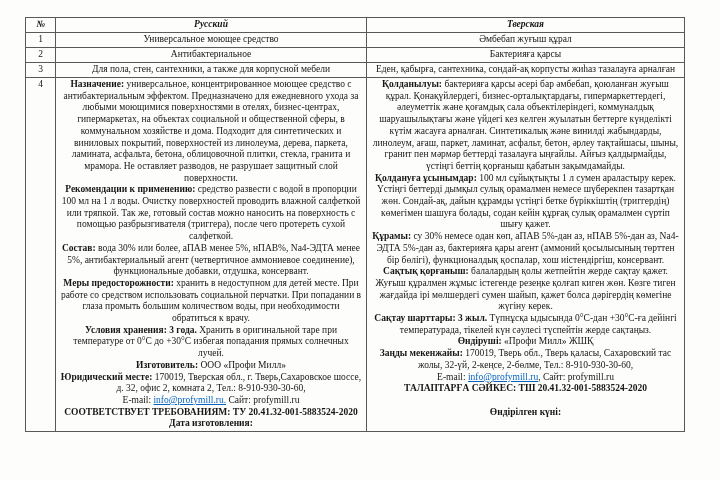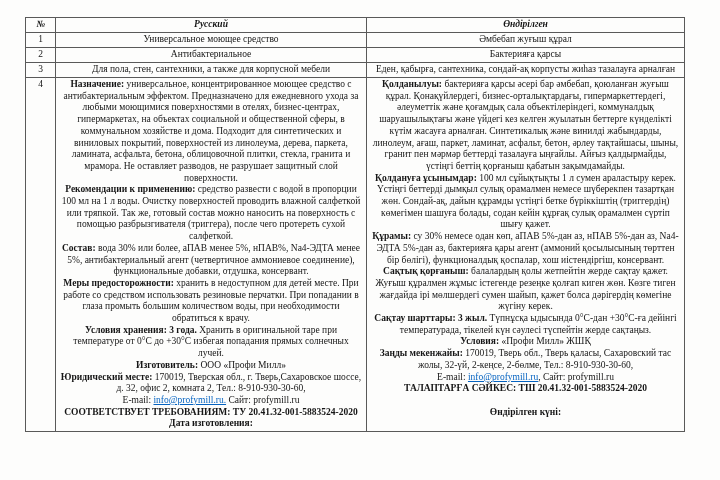--- a/index.html
+++ b/index.html
@@ -47,21 +47,21 @@
   <table class="doc-table">
     <colgroup>
       <col class="c-num">
         <col class="c-ru">
         <col class="c-kz">
     </colgroup>
     <thead>
       <tr>
         <th>№</th>
         <th>Русский</th>
-        <th>Өндірілген</th>
+        <th>Тверская</th>
       </tr>
     </thead>
     <tbody class="simple">
         <tr>
           <td class="num">1</td>
           <td class="txt">Универсальное моющее средство</td>
           <td class="txt">Әмбебап жуғыш құрал</td>
         </tr>
         <tr>
           <td class="num">2</td>
@@ -75,37 +75,37 @@
         </tr>
       </tbody>
     <tbody>
       <tr>
         <td class="num">4</td>
         <td class="txt detail">
           <div>
               <p><span class="b">Назначение:</span><span> универсальное, концентрированное моющее средство с антибактериальным эффектом. Предназначено для ежедневного ухода за любыми моющимися поверхностями в отелях, бизнес-центрах, гипермаркетах, на объектах социальной и общественной сферы, в коммунальном хозяйстве и дома. Подходит для синтетических и виниловых покрытий, поверхностей из линолеума, дерева, паркета, ламината, асфальта, бетона, облицовочной плитки, стекла, гранита и мрамора. Не оставляет разводов, не разрушает защитный слой поверхности.</span></p>
               <p><span class="b">Рекомендации к применению:</span><span> средство развести с водой в пропорции 100 мл на 1 л воды. Очистку поверхностей проводить влажной салфеткой или тряпкой. Так же, готовый состав можно наносить на поверхность с помощью разбрызгивателя (триггера), после чего протереть сухой салфеткой.</span></p>
               <p><span class="b">Состав:</span><span> вода 30% или более, аПАВ менее 5%, нПАВ%, Na4-ЭДТА менее 5%, антибактериальный агент (четвертичное аммониевое соединение), функциональные добавки, отдушка, консервант.</span></p>
-              <p><span class="b">Меры предосторожности:</span><span> хранить в недоступном для детей месте. При работе со средством использовать резиновые перчатки. При попадании в глаза промыть большим количеством воды, при необходимости обратиться к врачу.</span></p>
+              <p><span class="b">Меры предосторожности:</span><span> хранить в недоступном для детей месте. При работе со средством использовать социальной перчатки. При попадании в глаза промыть большим количеством воды, при необходимости обратиться к врачу.</span></p>
               <p><span class="b">Условия хранения: 3 года.</span><span> Хранить в оригинальной таре при температуре от 0°С до +30°С избегая попадания прямых солнечных лучей.</span></p>
               <p><span class="b">Изготовитель:</span><span> ООО «Профи Милл»</span></p>
               <p><span class="b">Юридический месте:</span><span> 170019, Тверская обл., г. Тверь,Сахаровское шоссе, д. 32, офис 2, комната 2, Тел.: 8-910-930-30-60,</span></p>
               <p><span>E-mail: </span><a class="link" href="#">info@profymill.ru.</a><span> Сайт: profymill.ru</span></p>
               <p><span class="b">СООТВЕТСТВУЕТ ТРЕБОВАНИЯМ: ТУ 20.41.32-001-5883524-2020</span></p>
               <p><span class="b">Дата изготовления:</span></p>
             </div>
         </td>
         <td class="txt detail">
           <div>
               <p><span class="b">Қолданылуы:</span><span> бактерияға қарсы әсері бар әмбебап, қоюланған жуғыш құрал. Қонақүйлердегі, бизнес-орталықтардағы, гипермаркеттердегі, әлеуметтік және қоғамдық сала объектілеріндегі, коммуналдық шаруашылықтағы және үйдегі кез келген жуылатын беттерге күнделікті күтім жасауға арналған. Синтетикалық және винилді жабындарды, линолеум, ағаш, паркет, ламинат, асфальт, бетон, әрлеу тақтайшасы, шыны, гранит пен мәрмәр беттерді тазалауға ыңғайлы. Айғыз қалдырмайды, үстіңгі беттің қорғаныш қабатын зақымдамайды.</span></p>
               <p><span class="b">Қолдануға ұсынымдар:</span><span> 100 мл сұйықтықты 1 л сумен араластыру керек. Үстіңгі беттерді дымқыл сулық орамалмен немесе шүберекпен тазартқан жөн. Сондай-ақ, дайын құрамды үстіңгі бетке бүріккіштің (триггердің) көмегімен шашуға болады, содан кейін құрғақ сулық орамалмен сүртіп шығу қажет.</span></p>
               <p><span class="b">Құрамы:</span><span> су 30% немесе одан көп, аПАВ 5%-дан аз, нПАВ 5%-дан аз, Na4-ЭДТА 5%-дан аз, бактерияға қары агент (аммоний қосылысының төрттен бір бөлігі), функционалдық қоспалар, хош иістендіргіш, консервант.</span></p>
               <p><span class="b">Сақтық қорғаныш:</span><span> балалардың қолы жетпейтін жерде сақтау қажет. Жуғыш құралмен жұмыс істегенде резеңке қолғап киген жөн. Көзге тиген жағдайда ірі мөлшердегі сумен шайып, қажет болса дәрігердің көмегіне жүгіну керек.</span></p>
               <p><span class="b">Сақтау шарттары: 3 жыл.</span><span> Түпнұсқа ыдысында 0°С-дан +30°С-ға дейінгі температурада, тікелей күн сәулесі түспейтін жерде сақтаңыз.</span></p>
-              <p><span class="b">Условия:</span><span> «Профи Милл» ЖШҚ</span></p>
+              <p><span class="b">Өндіруші:</span><span> «Профи Милл» ЖШҚ</span></p>
               <p><span class="b">Заңды мекенжайы:</span><span> 170019, Тверь обл., Тверь қаласы, Сахаровский тас жолы, 32-үй, 2-кеңсе, 2-бөлме, Тел.: 8-910-930-30-60,</span></p>
               <p><span>E-mail: </span><a class="link" href="#">info@profymill.ru</a><span>, Сайт: profymill.ru</span></p>
               <p><span class="b">ТАЛАПТАРҒА СӘЙКЕС: ТШ 20.41.32-001-5883524-2020</span></p>
               <p>&nbsp;</p>
               <p><span class="b">Өндірілген күні:</span></p>
             </div>
         </td>
       </tr>
     </tbody>
   </table>

